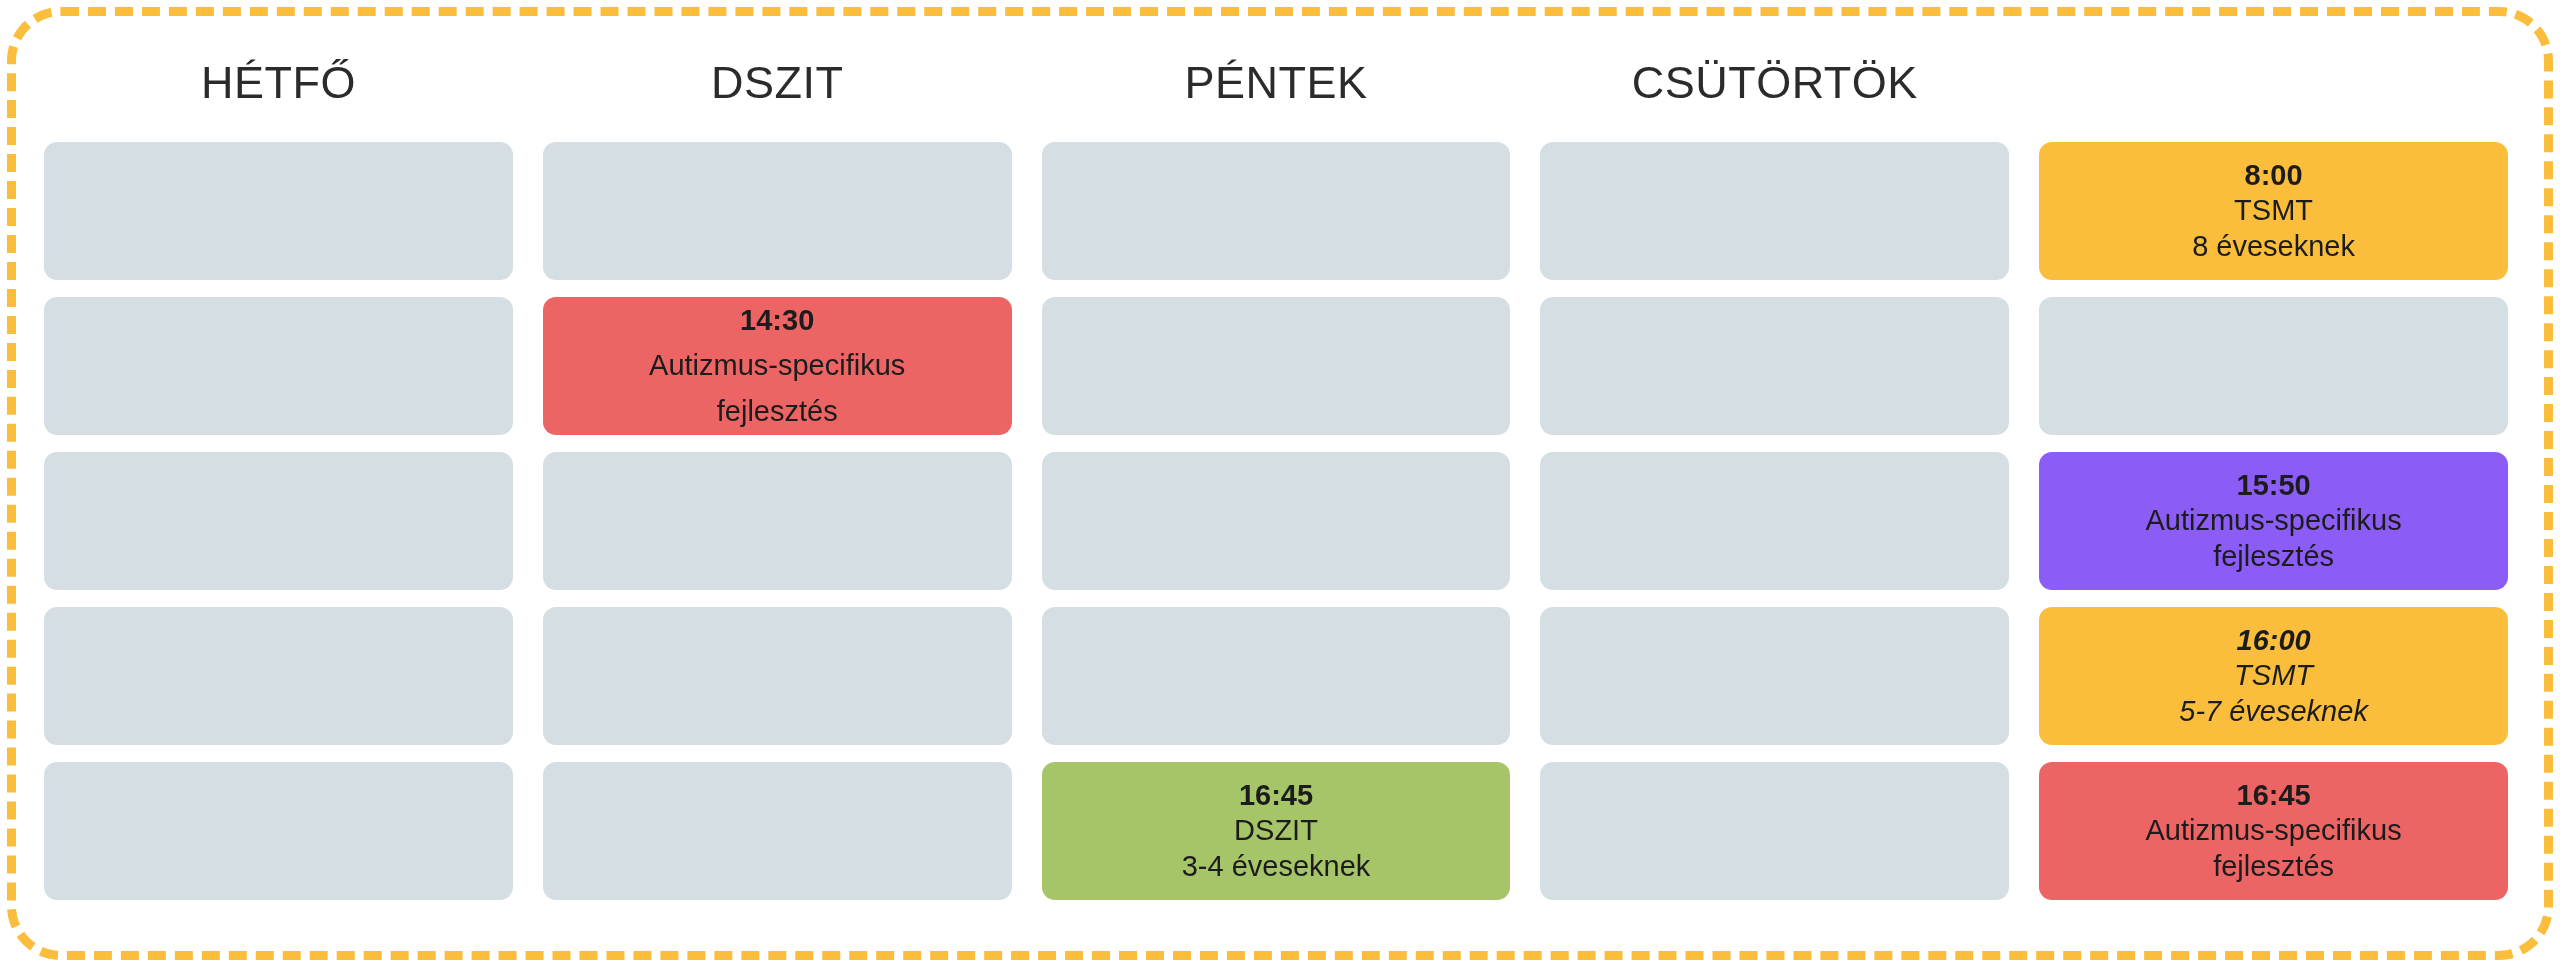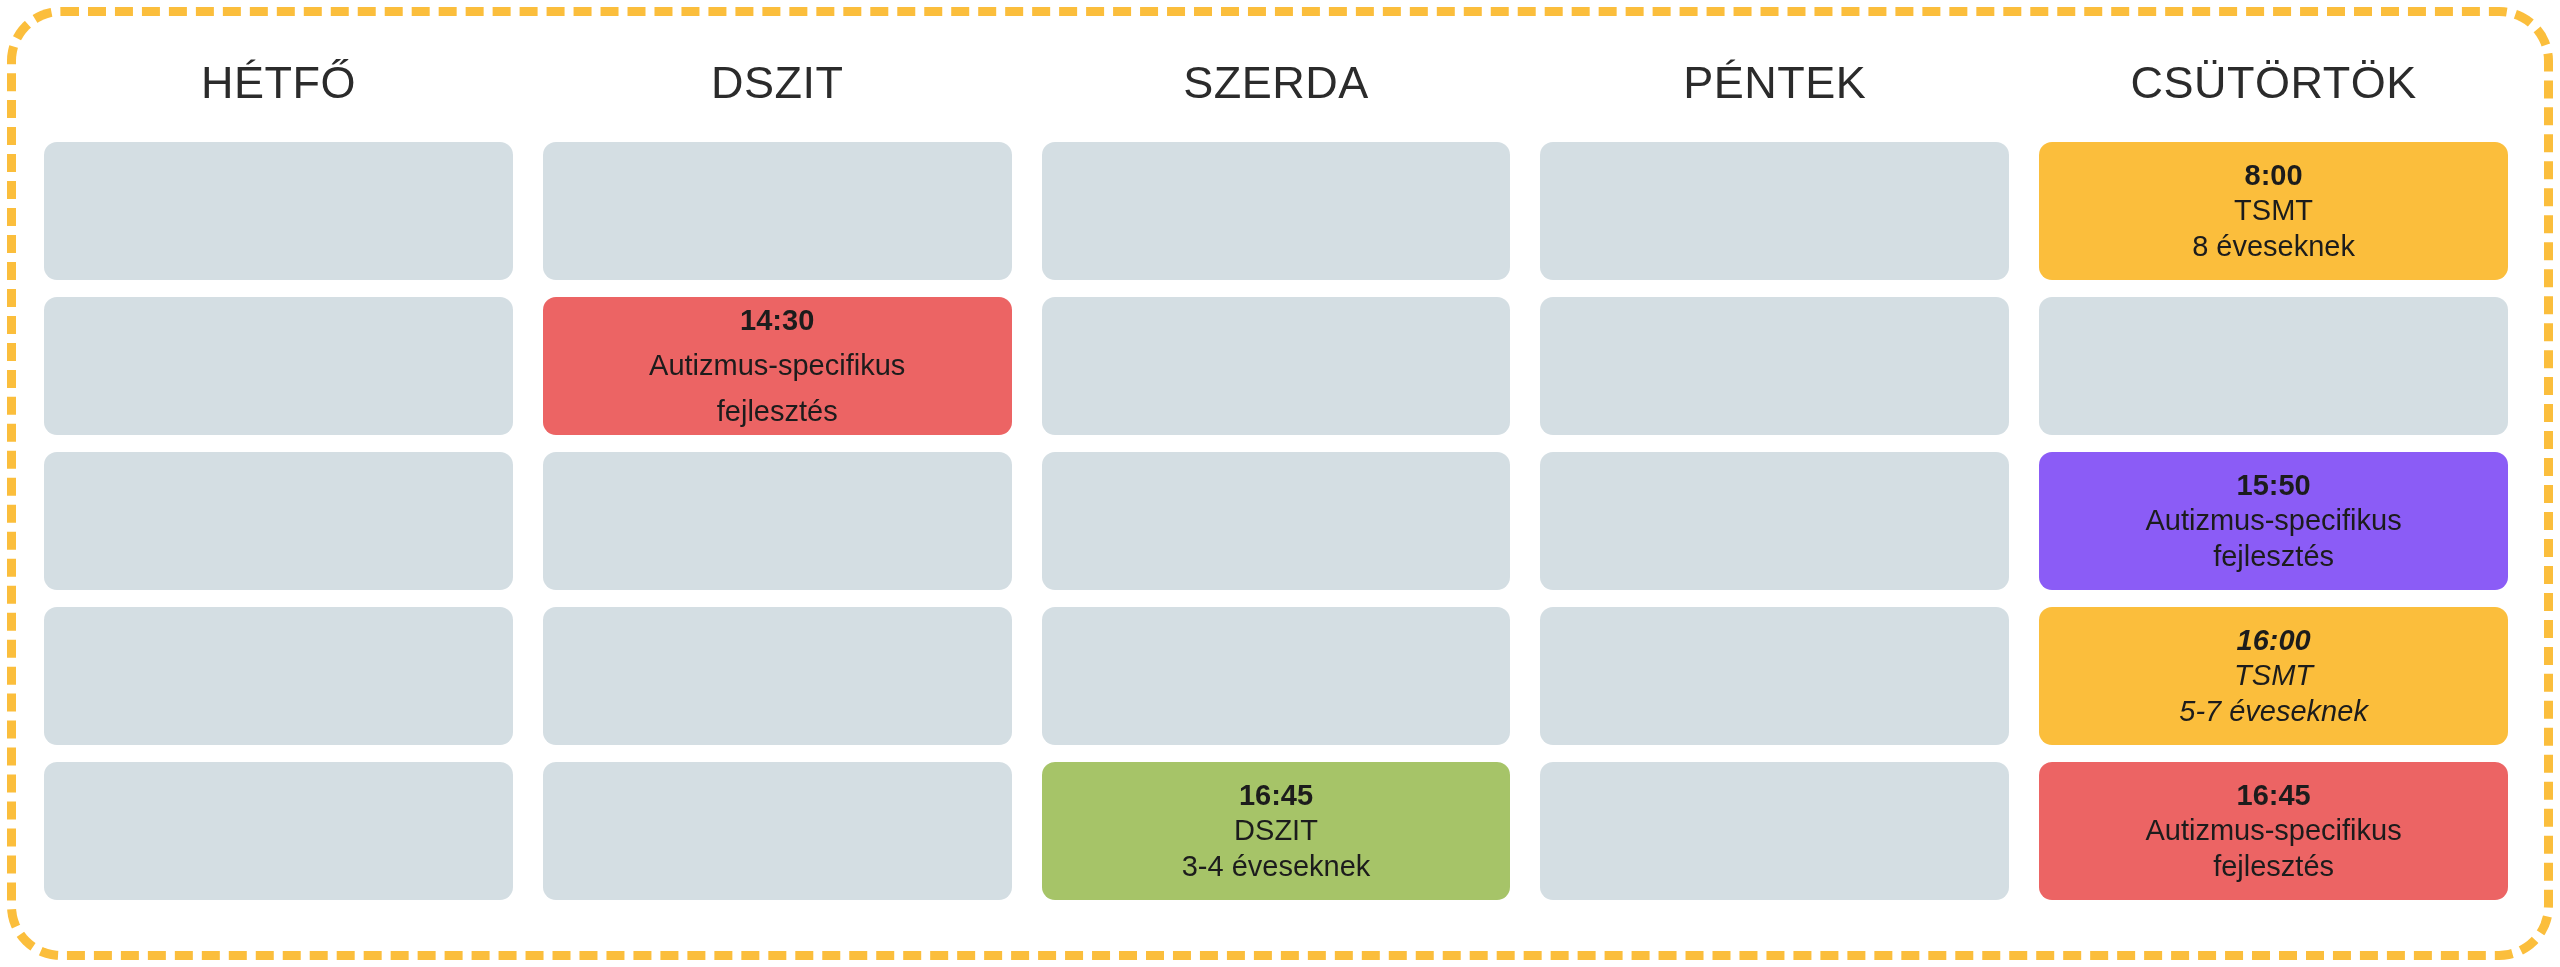--- a/index.html
+++ b/index.html
@@ -111,21 +111,20 @@
 
 <div id="schedule-root">
 
   <div class="frame-border"></div>
 
   <div class="board">
 
     <div class="header-row">
       <div class="day-header">HÉTFŐ</div>
       <div class="day-header">DSZIT</div>
-      <div class="day-header">SZERDA</div>
       <div class="day-header">PÉNTEK</div>
       <div class="day-header">CSÜTÖRTÖK</div>
     </div>
 
     <div class="grid" id="slot-grid">
         <div class="slot" style="background: rgb(212, 222, 227);"></div>
         <div class="slot" style="background: rgb(212, 222, 227);"></div>
         <div class="slot" style="background: rgb(212, 222, 227);"></div>
         <div class="slot" style="background: rgb(212, 222, 227);"></div>
         <div class="slot has-event" style="background: rgb(251, 190, 60);">

